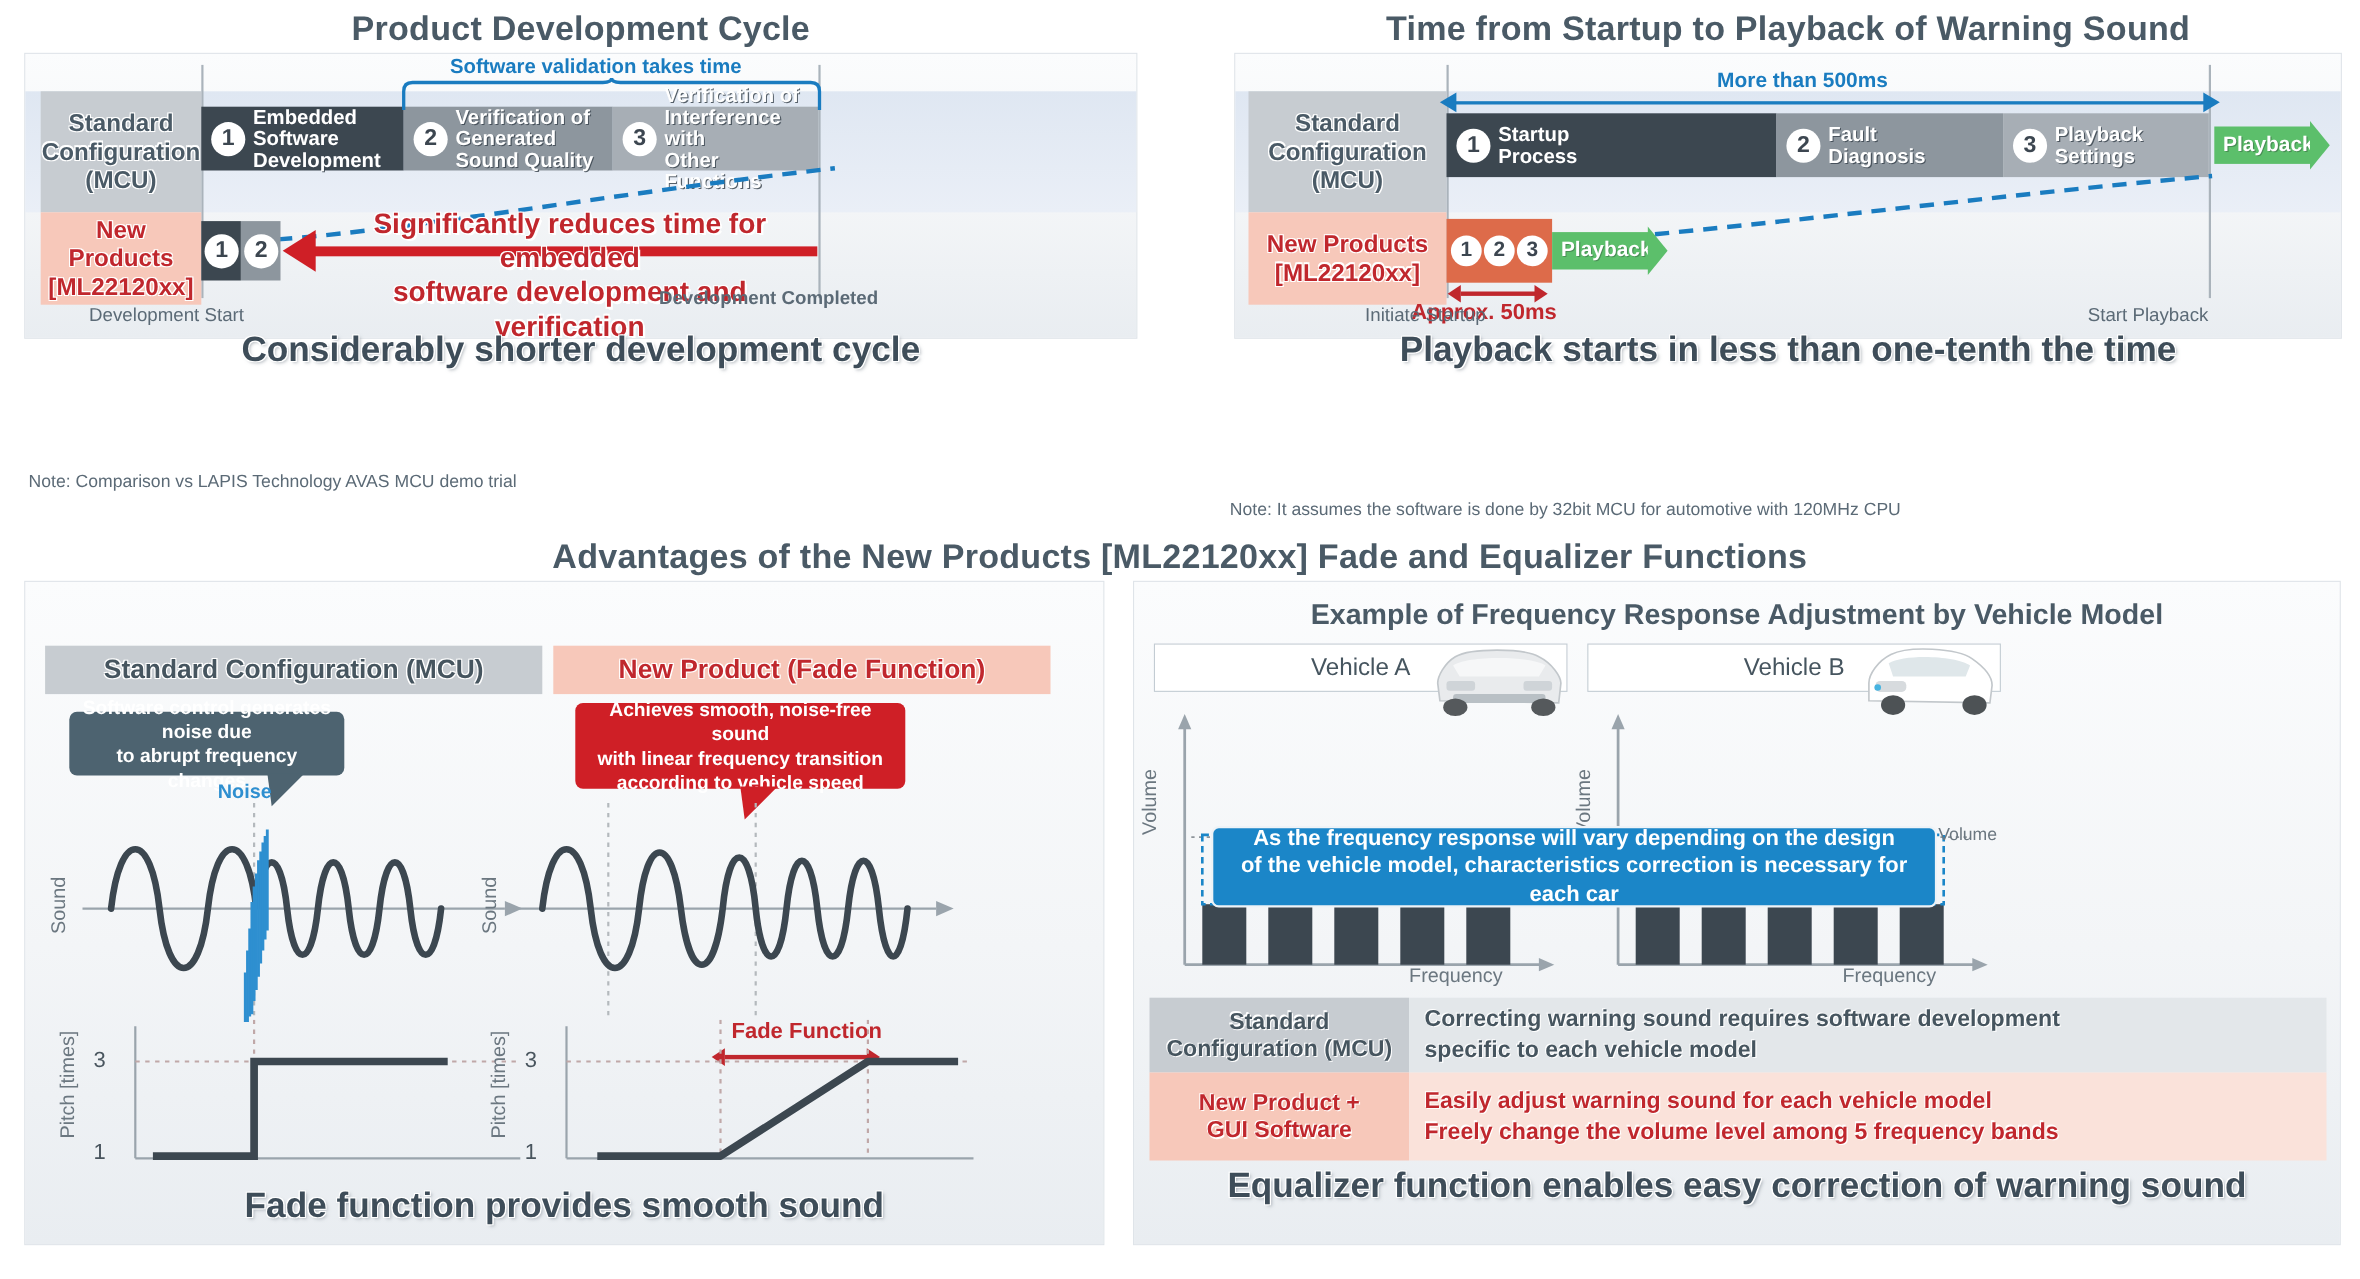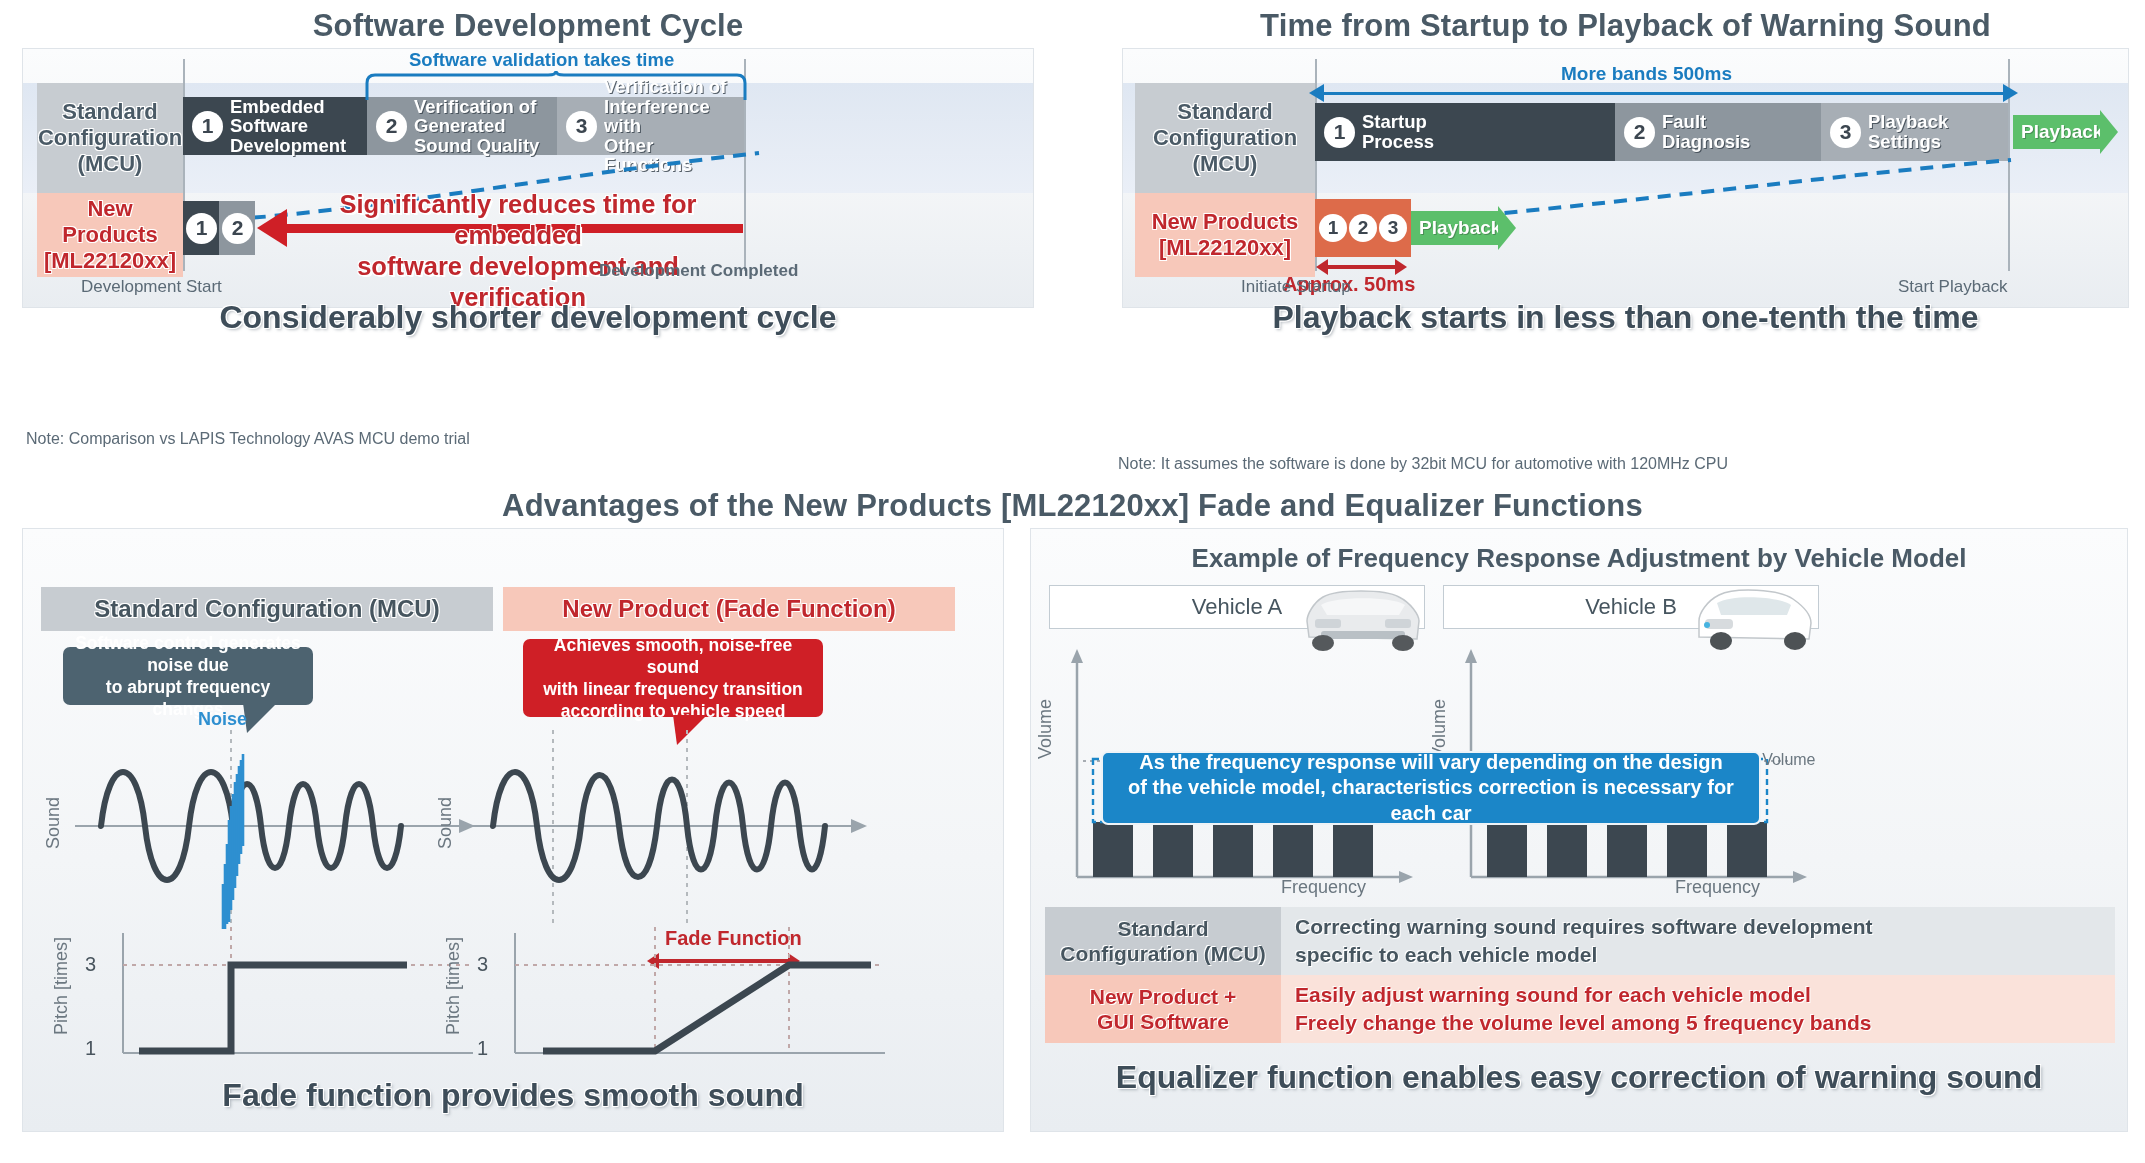--- a/index.html
+++ b/index.html
@@ -147,21 +147,21 @@
   .vehbox { position: absolute; border: 1px solid #c3ccd3; background: #ffffff;
             display:flex; align-items:center; justify-content:center;
             font-size: 22px; color:#46555f; }
   .ideal-cap { position:absolute; font-size:16px; color:#6b7780; }
 </style>
 </head>
 <body>
 
 <div class="page">
 
-  <div class="panel-title" style="position:absolute;left:22px;top:8px;width:1012px;">Software Development Cycle</div>
+  <div class="panel-title" style="position:absolute;left:22px;top:8px;width:1012px;">Product Development Cycle</div>
 
   <div class="card top-left">
 
     <div class="lane-bg" style="left:0;top:34px;width:1010px;height:110px;"></div>
 
     <div class="vline" style="left:160px;top:10px;height:212px;"></div>
     <div class="vline" style="left:721px;top:10px;height:212px;"></div>
 
     <div class="row-label rl-std" style="left:14px;top:34px;width:146px;height:110px;">
       <span>Standard</span>
@@ -243,21 +243,21 @@
       <span>(MCU)</span>
     </div>
     <div class="row-label rl-new" style="left:12px;top:144px;width:180px;height:84px;">
       <span>New Products</span>
       <span>[ML22120xx]</span>
     </div>
 
     <div class="blue-arrow" style="left:198px;top:43px;width:684px;"></div>
     <div class="blue-head-l" style="left:186px;top:35px;"></div>
     <div class="blue-head-r" style="left:880px;top:35px;"></div>
-    <div class="blue-cap" style="left:438px;top:14px;">More bands 500ms</div>
+    <div class="blue-cap" style="left:438px;top:14px;">More than 500ms</div>
 
     <div class="phase p-dark" style="left:192px;top:54px;width:300px;height:58px;">
       <div class="pnum">1</div>
       <div class="ptxt">
         <div>Startup</div>
         <div>Process</div>
       </div>
     </div>
     <div class="phase p-mid" style="left:492px;top:54px;width:206px;height:58px;">
       <div class="pnum">2</div>
@@ -510,21 +510,21 @@
     <div class="cellrow row-grey" style="left:14px;top:378px;width:1070px;height:68px;">
       <div class="cell-h" style="width:236px;flex-direction:column;">
         <span>Standard</span>
         <span>Configuration (MCU)</span>
       </div>
       <div class="cell-b" style="width:834px;">
         <span>Correcting warning sound requires software development</span>
         <span>specific to each vehicle model</span>
       </div>
     </div>
-    <div class="cellrow row-pink" style="left:14px;top:446px;width:1070px;height:68px;">
+    <div class="cellrow row-pink" style="left:14px;top:446px;width:1070px;height:80px;">
       <div class="cell-h" style="width:236px;flex-direction:column;">
         <span>New Product +</span>
         <span>GUI Software</span>
       </div>
       <div class="cell-b" style="width:834px;">
         <span>Easily adjust warning sound for each vehicle model</span>
         <span>Freely change the volume level among 5 frequency bands</span>
       </div>
     </div>
 

